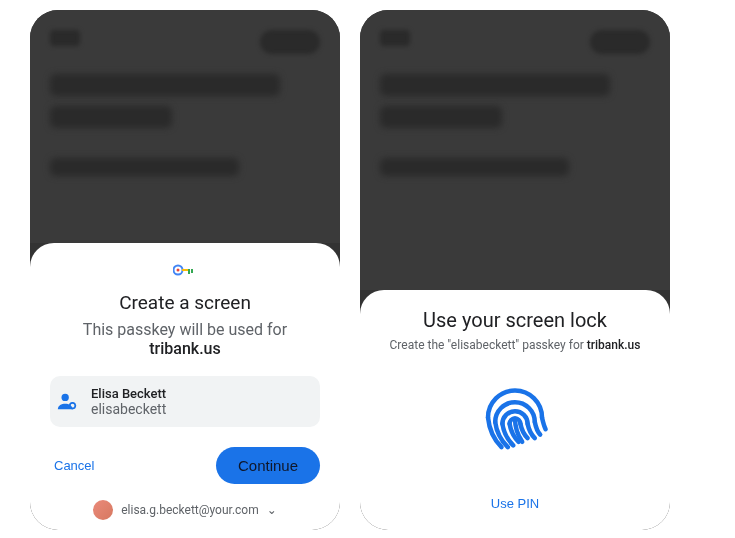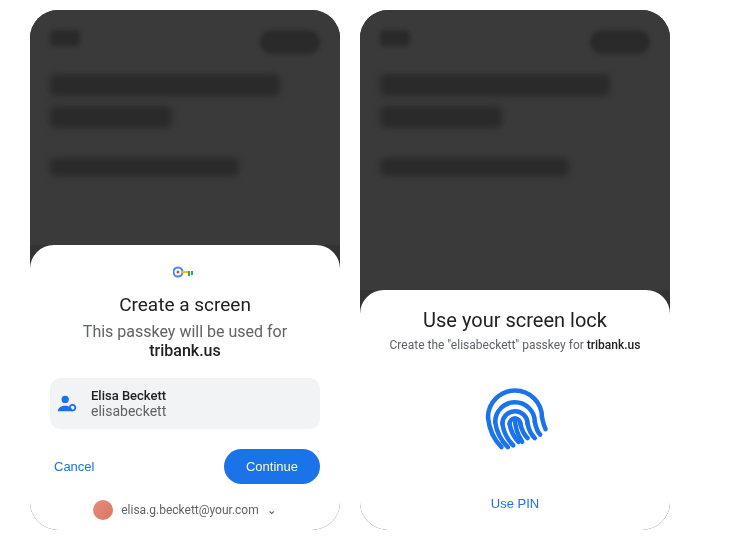--- a/index.html
+++ b/index.html
@@ -100,22 +100,22 @@
       color: #1a73e8;
       font-size: 13px;
       font-weight: 400;
       background: none;
       border: none;
       cursor: pointer;
       padding: 8px 4px;
     }
     .continue-btn {
       background: #1a73e8;
-      color: #fef9c3;
-      font-size: 13px;
+      color: #0f172a;
+      font-size: 15px;
       font-weight: 500;
       border: none;
       border-radius: 20px;
       padding: 10px 22px;
       cursor: pointer;
     }
     .account-footer {
       display: flex;
       align-items: center;
       justify-content: center;

